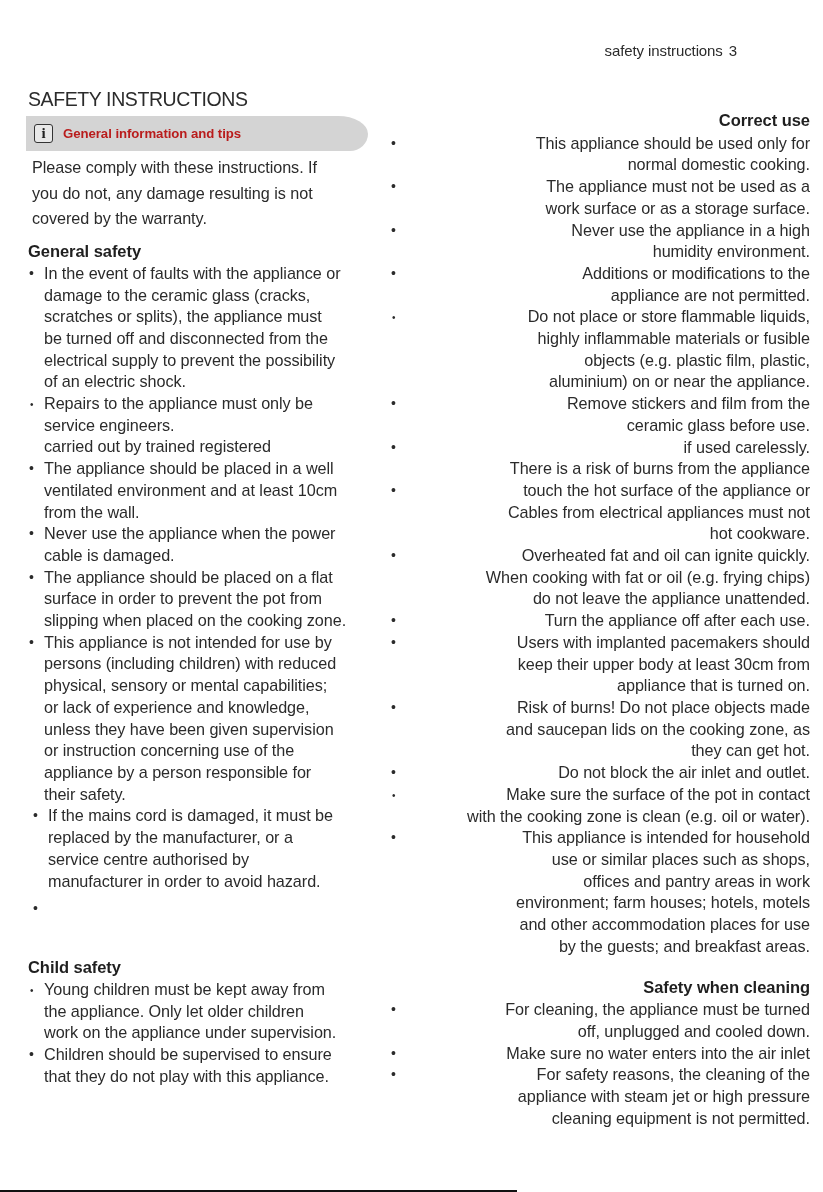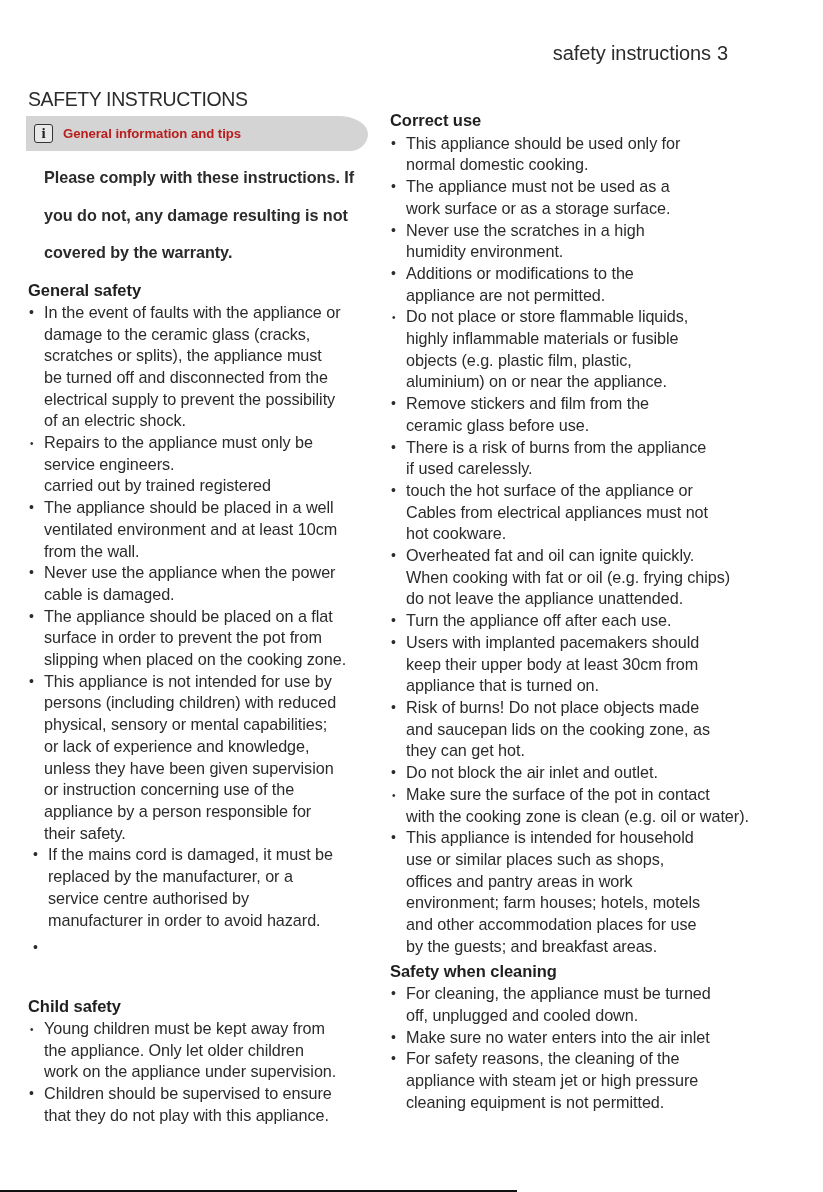--- a/index.html
+++ b/index.html
@@ -1,58 +1,58 @@
 <!DOCTYPE html>
 <html><head>
 <meta charset="utf-8">
 <style>
   html, body { margin: 0; padding: 0; background: #ffffff; }
   body {
     width: 823px; height: 1192px; position: relative; overflow: hidden;
     font-family: "Liberation Sans", sans-serif; color: #2b2b2b;
   }
   .running-header {
-    position: absolute; top: 42px; right: 95px;
-    font-size: 20px; color: #2b2b2b; letter-spacing: -0.1px; text-align: right;
+    position: absolute; top: 42px; right: 86px;
+    font-size: 15px; color: #2b2b2b; letter-spacing: -0.1px; text-align: right;
   }
   .running-header .pg { margin-left: 6px; }
   .page-title {
     position: absolute; left: 28px; top: 88px;
     font-size: 19.5px; font-weight: normal; color: #2b2b2b; letter-spacing: -0.4px;
     margin: 0;
   }
   .col { position: absolute; font-size: 16.2px; line-height: 21.7px; letter-spacing: -0.05px; }
   .col-left { left: 28px; top: 116px; width: 345px; }
-  .col-right { left: 390px; top: 110px; width: 420px; }
+  .col-right { left: 390px; top: 110px; width: 420px; text-align: right; }
   .info-box {
     position: relative; width: 342px; height: 35px; background: #d4d4d4;
     border-top-right-radius: 30px 18px; border-bottom-right-radius: 18px 17px;
     display: flex; align-items: center; margin-left: -2px; margin-bottom: 6px;
   }
   .info-icon {
     width: 17px; height: 17px; border: 1.4px solid #333; border-radius: 3px;
     display: inline-flex; align-items: center; justify-content: center;
     margin-left: 8px; margin-right: 10px; background: #e8e8e8;
     font-family: "Liberation Serif", serif; font-weight: bold; font-size: 15px; color: #222;
   }
   .info-label { font-size: 13.2px; font-weight: bold; color: #b91c1c; }
-  .intro p { margin: 16px; font-weight: bold; }
+  .intro p { margin: 4px; }
   .section-heading { font-weight: bold; font-size: 16.5px; margin: 0; color: #1f1f1f; }
   .gap-heading { margin-top: 11px; }
   ul.items { list-style: none; margin: 0; padding: 0; }
   ul.items li { position: relative; padding-left: 16px; }
   ul.items li .bullet {
     position: absolute; left: 1px; top: 0; font-size: 14px;
   }
   ul.items li .bullet.small { font-size: 10px; top: 1px; left: 2px; }
   ul.items li .txt { display: block; }
   .shifted { margin-left: 4px; }
   .empty-item { height: 65px; }
   .col-right .section-heading.correct { margin-bottom: 1px; }
-  .col-right .cleaning { margin-top: 4px; }
+  .col-right .cleaning { margin-top: 20px; }
   .footer-rule {
     position: absolute; left: 0; top: 1190px; width: 517px; height: 2px; background: #111;
   }
 </style>
 </head>
 <body>
 
 <div class="running-header">
   <span>safety instructions</span><span class="pg">3</span>
 </div>
@@ -153,21 +153,21 @@
       <span class="txt">This appliance should be used only for</span>
       <span class="txt">normal domestic cooking.</span>
     </li>
     <li>
       <span class="bullet">•</span>
       <span class="txt">The appliance must not be used as a</span>
       <span class="txt">work surface or as a storage surface.</span>
     </li>
     <li>
       <span class="bullet">•</span>
-      <span class="txt">Never use the scratches in a high</span>
+      <span class="txt">Never use the appliance in a high</span>
       <span class="txt">humidity environment.</span>
     </li>
     <li>
       <span class="bullet">•</span>
       <span class="txt">Additions or modifications to the</span>
       <span class="txt">appliance are not permitted.</span>
     </li>
     <li>
       <span class="bullet small">•</span>
       <span class="txt">Do not place or store flammable liquids,</span>
@@ -175,22 +175,22 @@
       <span class="txt">objects (e.g. plastic film, plastic,</span>
       <span class="txt">aluminium) on or near the appliance.</span>
     </li>
     <li>
       <span class="bullet">•</span>
       <span class="txt">Remove stickers and film from the</span>
       <span class="txt">ceramic glass before use.</span>
     </li>
     <li>
       <span class="bullet">•</span>
+      <span class="txt">if used carelessly.</span>
       <span class="txt">There is a risk of burns from the appliance</span>
-      <span class="txt">if used carelessly.</span>
     </li>
     <li>
       <span class="bullet">•</span>
       <span class="txt">touch the hot surface of the appliance or</span>
       <span class="txt">Cables from electrical appliances must not</span>
       <span class="txt">hot cookware.</span>
     </li>
     <li>
       <span class="bullet">•</span>
       <span class="txt">Overheated fat and oil can ignite quickly.</span>

